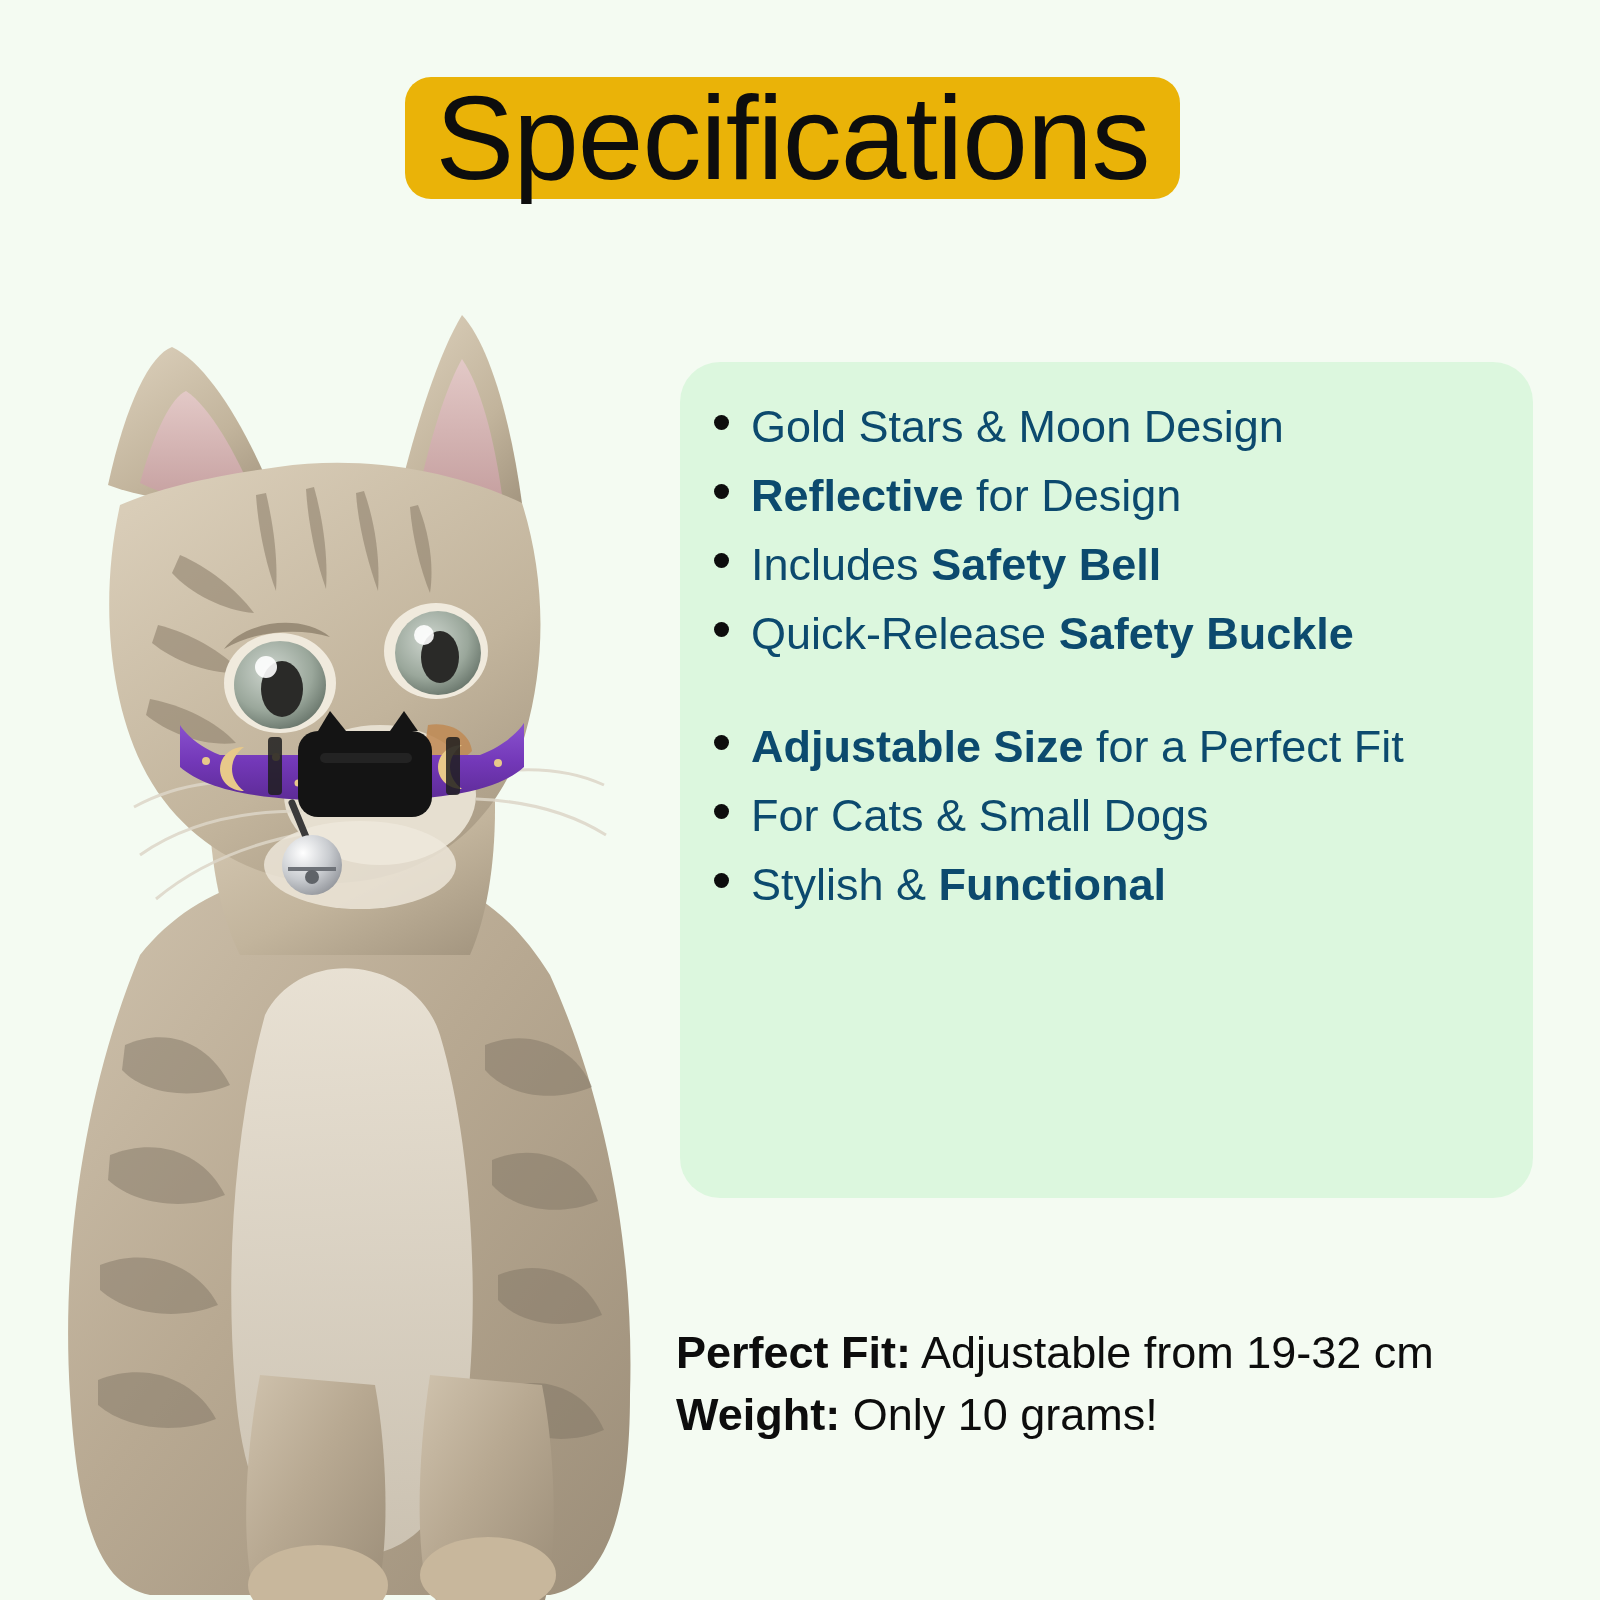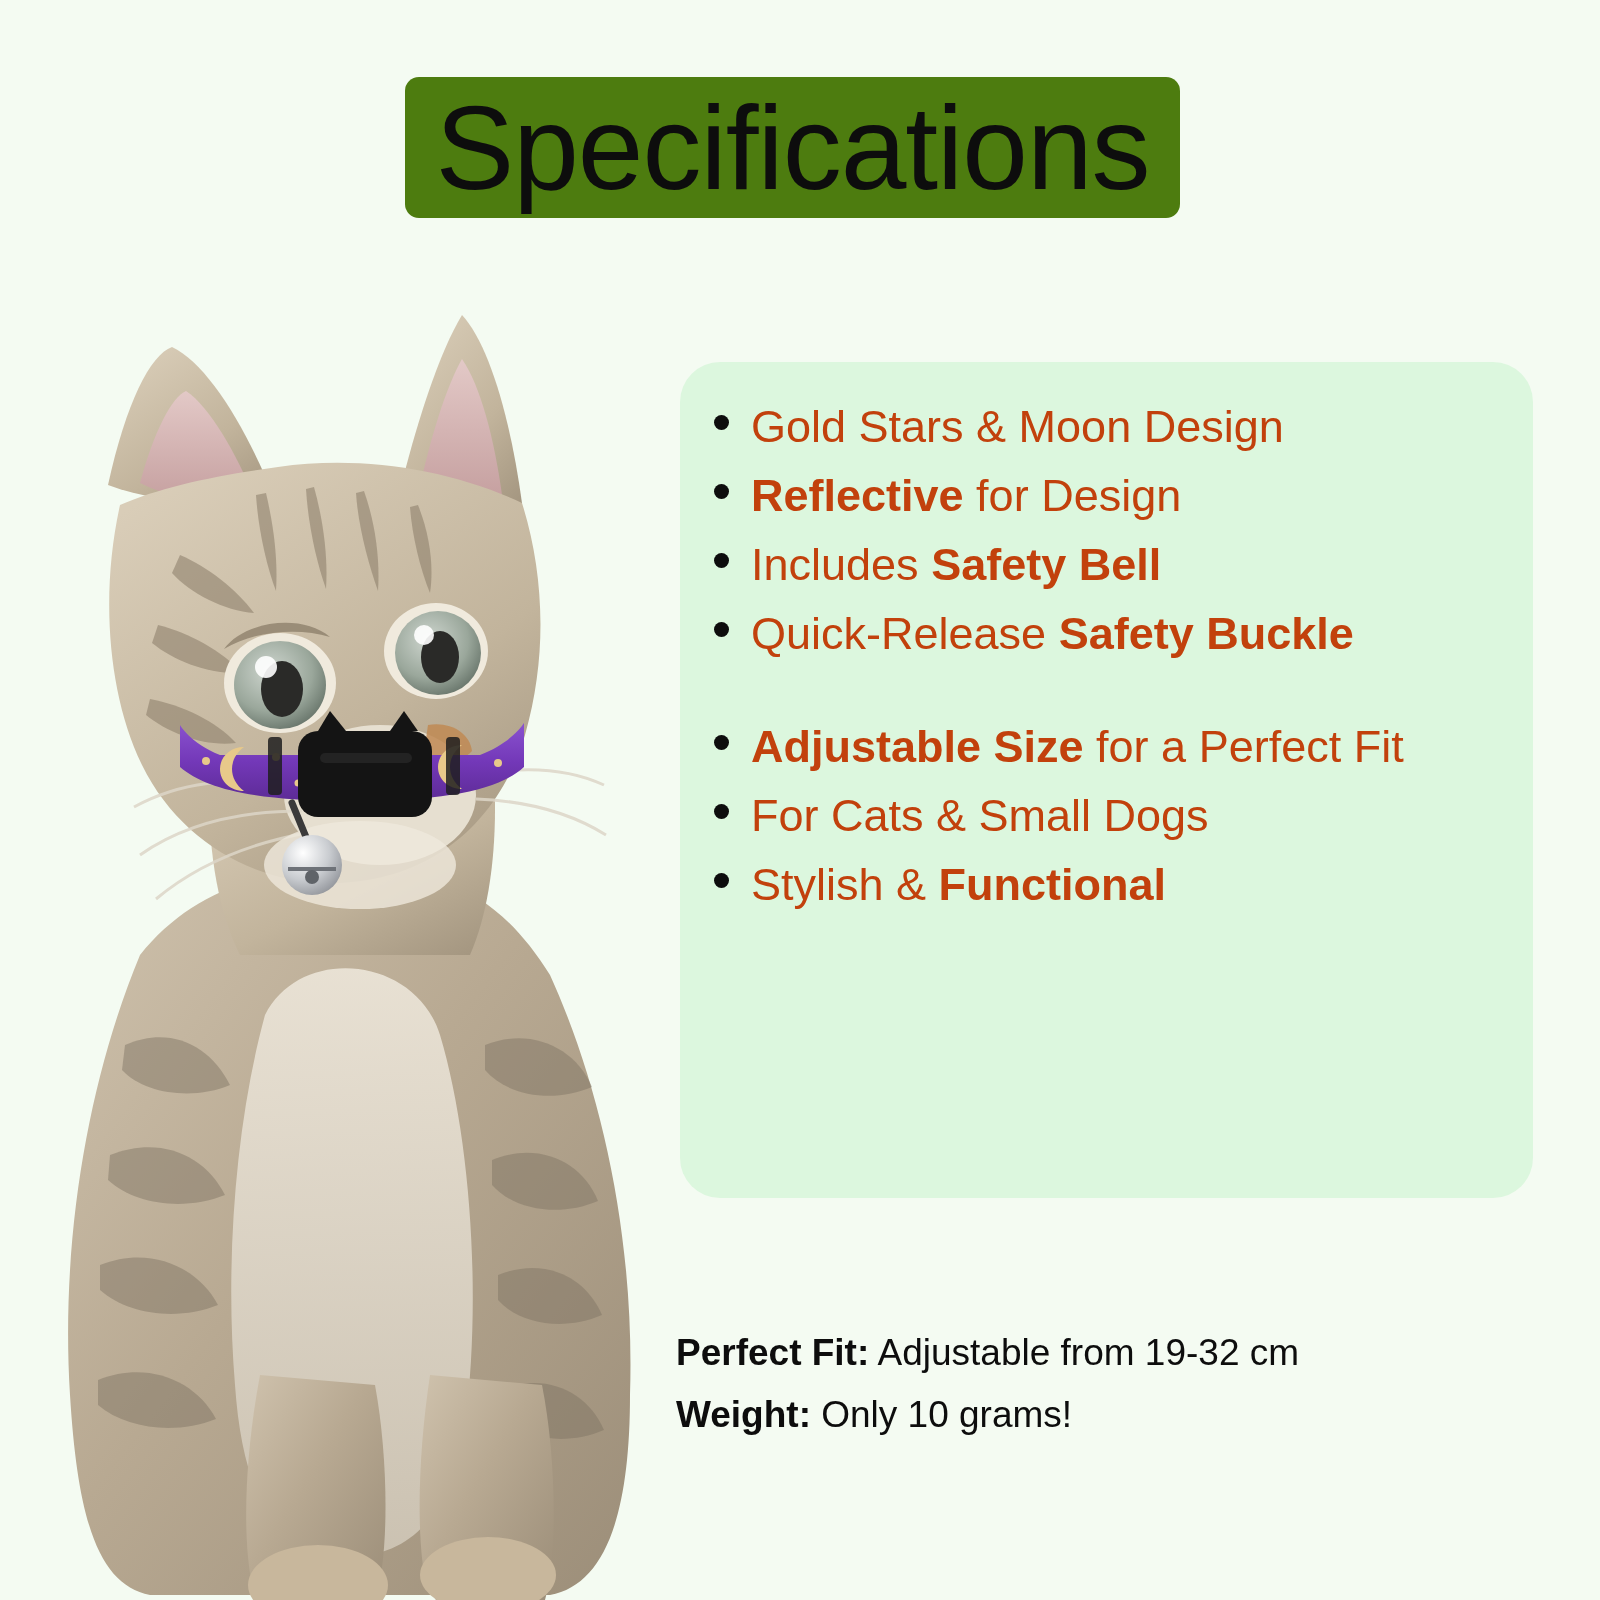--- a/index.html
+++ b/index.html
@@ -14,23 +14,23 @@
     overflow: hidden;
     position: relative;
   }
 
   
   #title-banner {
     position: absolute;
     left: 405px;
     top: 77px;
     width: 775px;
-    height: 141px;
-    background: #4d7c0f;
-    border-radius: 14px;
+    height: 122px;
+    background: #eab308;
+    border-radius: 26px;
     display: flex;
     align-items: center;
     justify-content: center;
     box-sizing: border-box;
   }
   #page-title {
     font-size: 118px;
     font-weight: 400;
     color: #0d0d0d;
     letter-spacing: -1px;
@@ -65,21 +65,21 @@
     list-style: none;
     margin: 0;
     padding: 0;
   }
   .bullet-group + .bullet-group { margin-top: 44px; }
   .bullet-item {
     display: flex;
     align-items: baseline;
     font-size: 45px;
     line-height: 69px;
-    color: #c2410c;
+    color: #0c4a6e;
     font-weight: 400;
     white-space: nowrap;
   }
   .bullet-dot {
     width: 15px;
     height: 15px;
     min-width: 15px;
     border-radius: 50%;
     background: #0d0d0d;
     margin-right: 22px;
@@ -89,21 +89,21 @@
   .bullet-text b { font-weight: 700; }
 
   
   #footer-specs {
     position: absolute;
     left: 676px;
     top: 1322px;
     width: 860px;
   }
   .footer-line {
-    font-size: 37px;
+    font-size: 45px;
     line-height: 62px;
     color: #0d0d0d;
     white-space: nowrap;
   }
   .footer-line b { font-weight: 700; }
 </style>
 </head>
 <body>
 
 <div id="title-banner">

